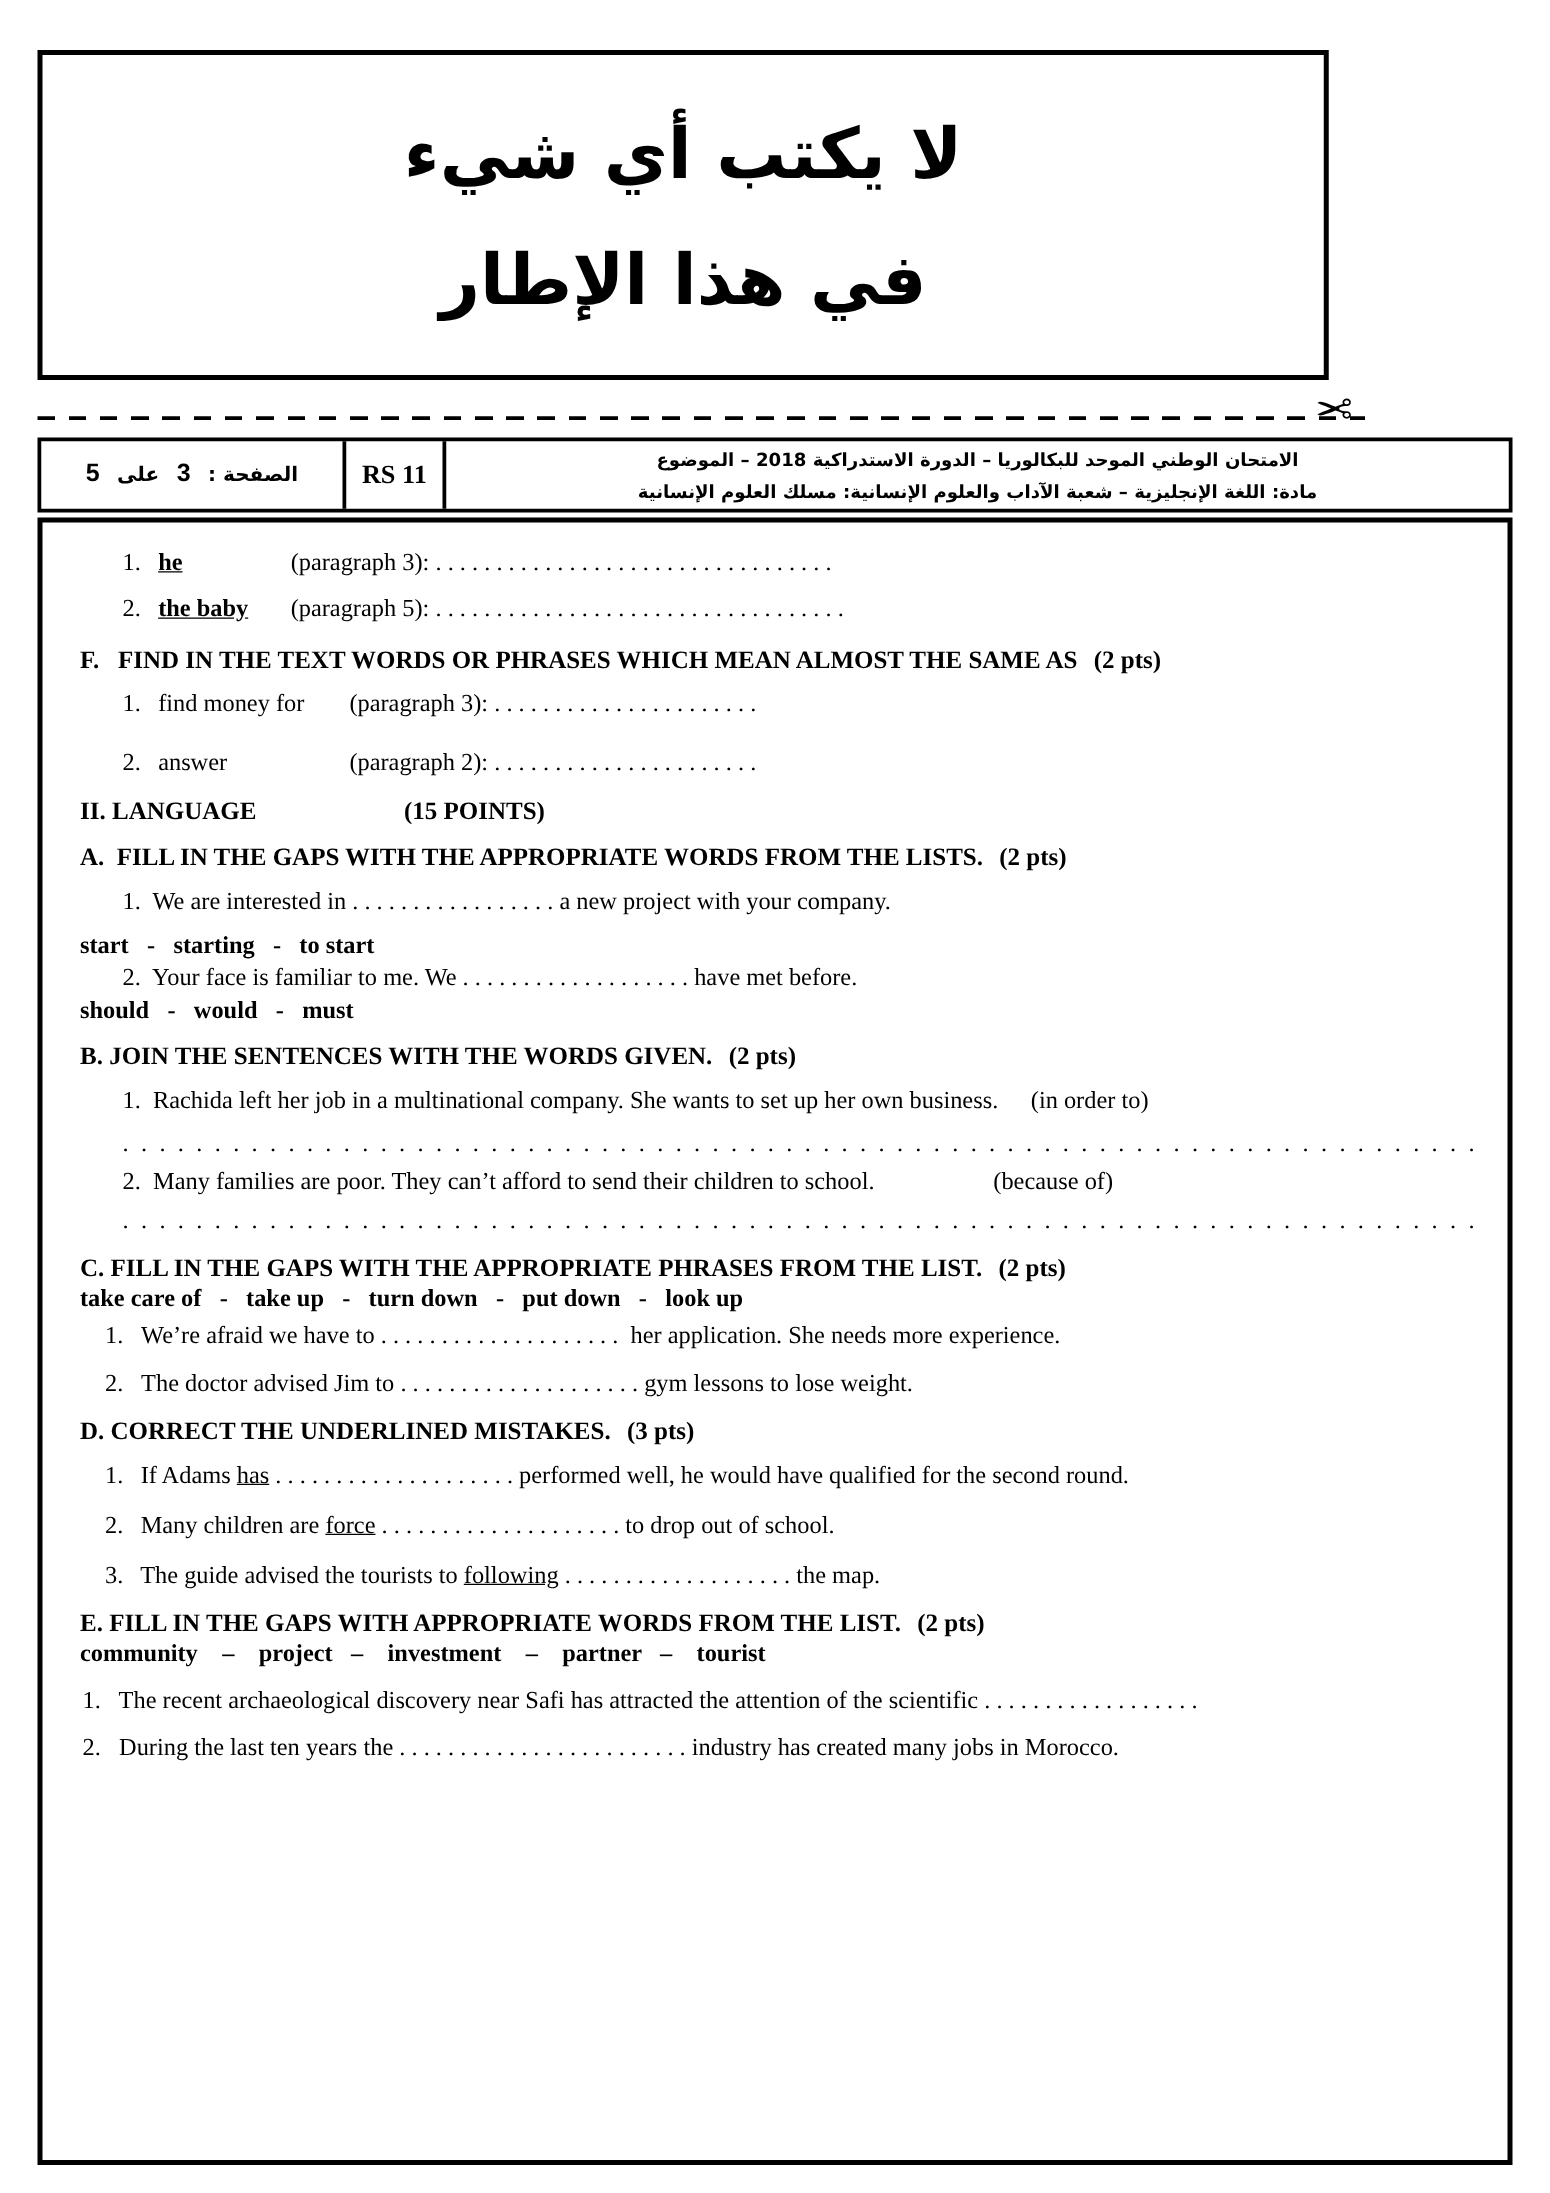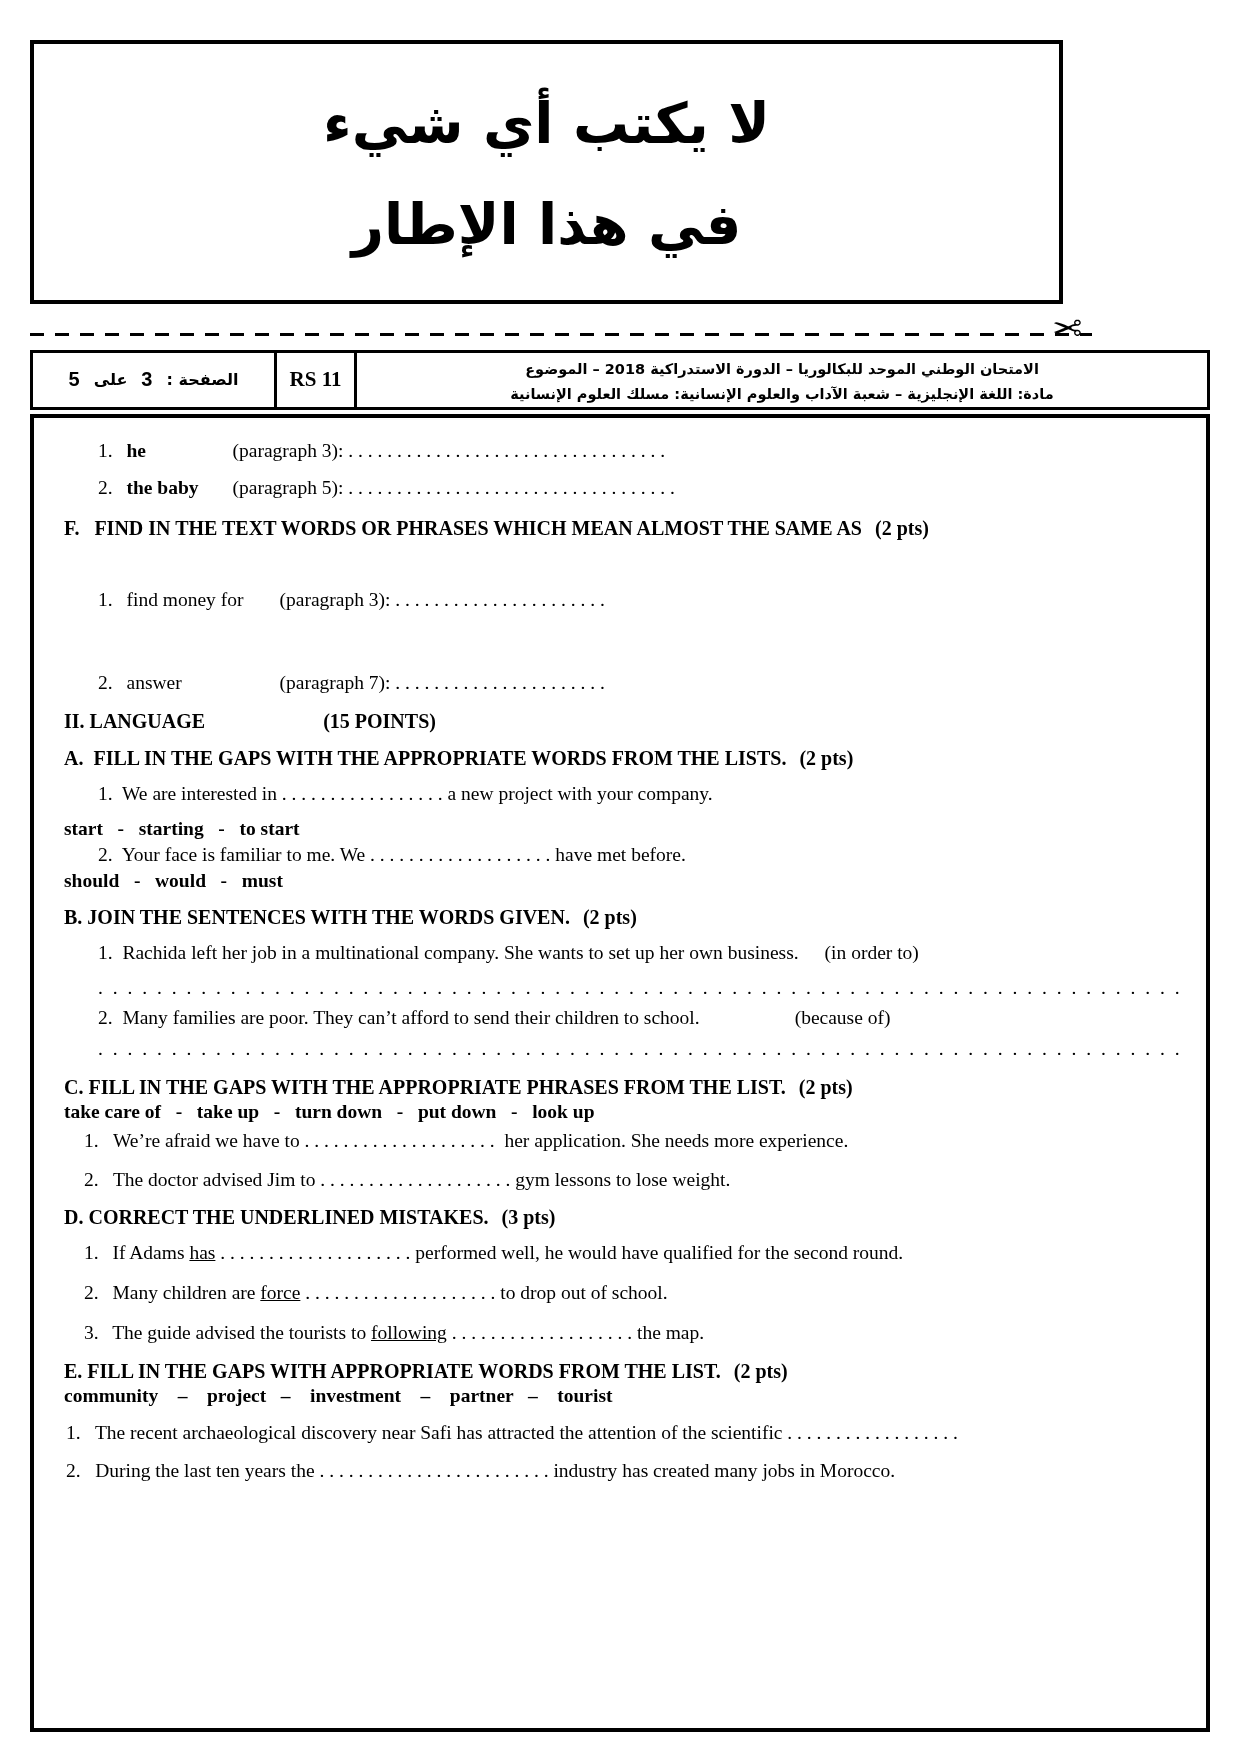--- a/index.html
+++ b/index.html
@@ -36,22 +36,22 @@
   .sec-head { font-weight:bold; font-size:20px; margin:14px 0 11px 0; white-space:nowrap; overflow:hidden; }
   .sec-head .t { white-space:pre; }
   .sec-head .pts { margin-left:13px; white-space:pre; }
 
   .line { white-space:nowrap; overflow:hidden; line-height:1.32; }
   .line span { white-space:pre; }
   .ind1 { margin-left:34px; }
   .ind2 { margin-left:20px; }
   .ind0 { margin-left:2px; }
   .qnum { display:inline-block; margin-right:9px; }
-  .refword { display:inline-block; width:106px; font-weight:bold; }
-  .fword { display:inline-block; width:153px;margin-top:36px; }
+  .refword { display:inline-block; width:106px; font-weight:bold; text-decoration:underline; }
+  .fword { display:inline-block; width:153px; }
   .uw { text-decoration:underline; }
   .opts { font-weight:bold; text-align:left; white-space:pre; overflow:hidden; }
   .connector.g1 { margin-left:26px; }
   .connector.g2 { margin-left:95px; }
   .dots-line { margin:0 6px 0 34px; overflow:hidden; white-space:pre; letter-spacing:2.5px; line-height:1.32; }
 </style>
 </head>
 <body>
 
 <div class="page">
@@ -91,21 +91,21 @@
       <span class="refword">the baby</span><span>(paragraph 5): . . . . . . . . . . . . . . . . . . . . . . . . . . . . . . . . . .</span>
     </div>
 
     <div class="sec-head"><span class="t">F.   FIND IN THE TEXT WORDS OR PHRASES WHICH MEAN ALMOST THE SAME AS</span><span class="pts">(2 pts)</span></div>
     <div class="line ind1" style="margin-bottom:21px">
       <span class="qnum">1.</span>
       <span class="fword">find money for</span><span>(paragraph 3): . . . . . . . . . . . . . . . . . . . . . .</span>
     </div>
     <div class="line ind1" style="margin-bottom:8px">
       <span class="qnum">2.</span>
-      <span class="fword">answer</span><span>(paragraph 7): . . . . . . . . . . . . . . . . . . . . . .</span>
+      <span class="fword">answer</span><span>(paragraph 2): . . . . . . . . . . . . . . . . . . . . . .</span>
     </div>
 
     <div class="sec-head"><span class="t">II. LANGUAGE</span><span class="pts" style="margin-left:118px">(15 POINTS)</span></div>
 
     <div class="sec-head"><span class="t">A.  FILL IN THE GAPS WITH THE APPROPRIATE WORDS FROM THE LISTS.</span><span class="pts">(2 pts)</span></div>
     <div class="line ind1" style="margin-bottom:12px"><span>1.  We are interested in . . . . . . . . . . . . . . . . . a new project with your company.</span></div>
     <div class="opts" style="margin-bottom:2px">start   -   starting   -   to start</div>
     <div class="line ind1" style="margin-bottom:2px"><span>2.  Your face is familiar to me. We . . . . . . . . . . . . . . . . . . . have met before.</span></div>
     <div class="opts" style="margin-bottom:12px">should   -   would   -   must</div>
 

